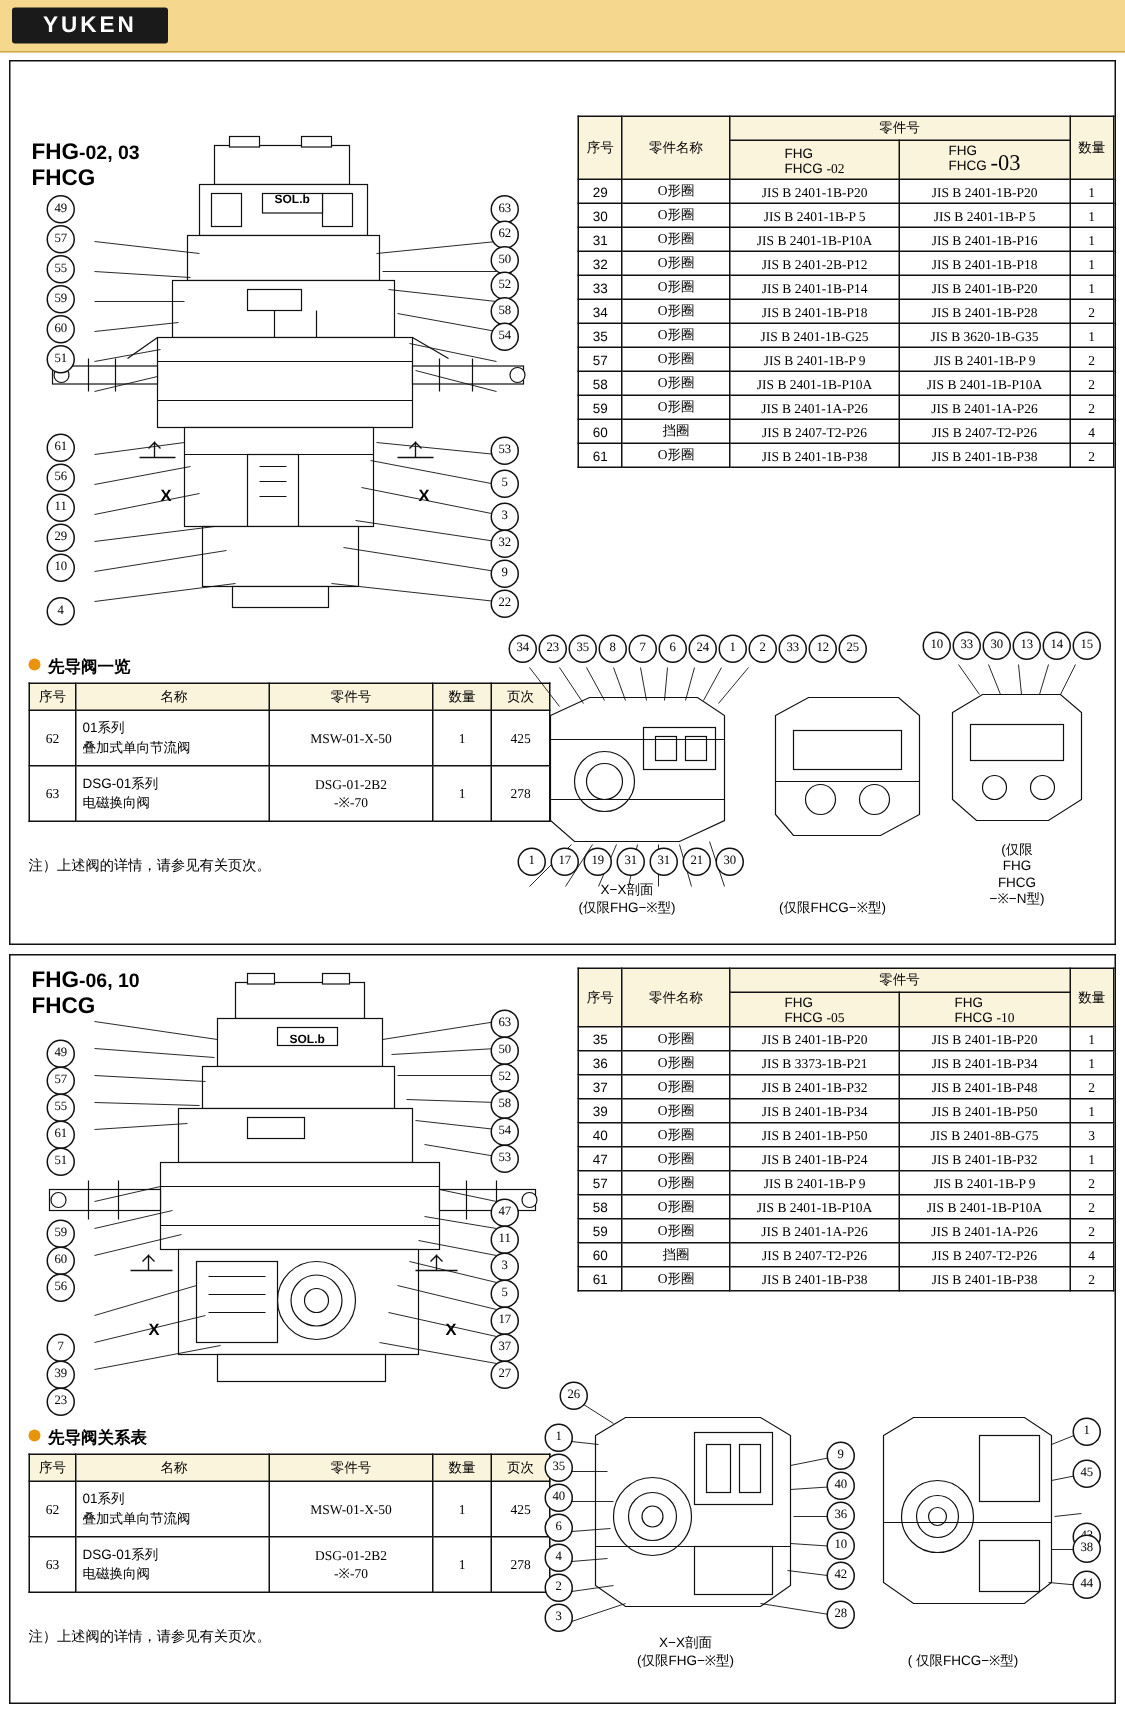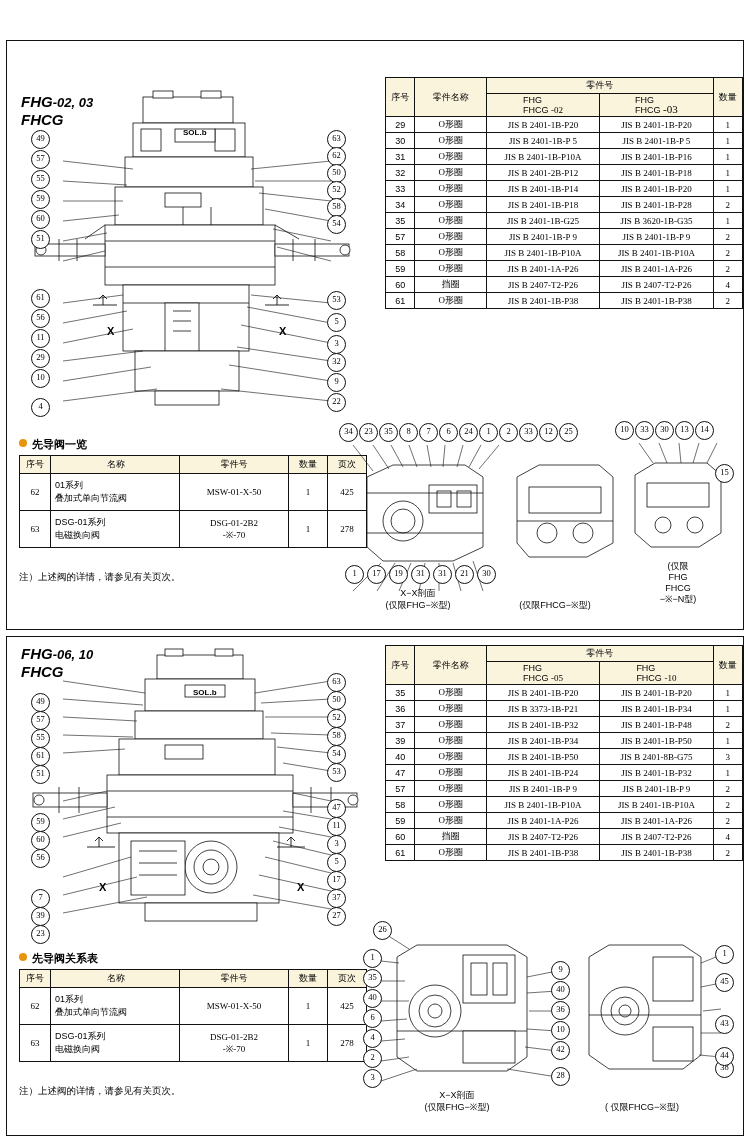--- a/index.html
+++ b/index.html
@@ -46,21 +46,21 @@
   .sq-bullet{
     display:inline-block;width:8px;height:8px;background:#111;
     margin-right:5px;vertical-align:1px;
   }
   .dot-bullet{
     display:inline-block;width:8px;height:8px;border-radius:50%;
     background:#e8940c;margin-right:5px;vertical-align:1px;
   }
 
   .model-label{
-    position:absolute;font-weight:bold;font-size:15px;line-height:17px;font-style:italic;
+    position:absolute;font-weight:bold;font-size:15px;line-height:17px;
   }
   .model-label .sfx{font-size:13px;}
 
   
   table{border-collapse:collapse;font-size:9px;}
   .tbl{position:absolute;}
   .tbl td,.tbl th{
     border:1px solid #111;
     text-align:center;
     padding:1px 2px;
@@ -110,20 +110,23 @@
     transform:rotate(-16deg);
     pointer-events:none;user-select:none;
     white-space:nowrap;
   }
 </style>
 </head>
 <body>
 
 <div class="page">
 
+  <div class="header">
+    <div class="logo">YUKEN</div>
+  </div>
 
   <div class="wm" style="left:150px;top:55px;">CCLair</div>
   <div class="wm" style="left:480px;top:70px;">CCLair</div>
   <div class="wm" style="left:60px;top:250px;">CCLair</div>
   <div class="wm" style="left:430px;top:280px;">CCLair</div>
   <div class="wm" style="left:180px;top:440px;">CCLair</div>
   <div class="wm" style="left:545px;top:460px;">CCLair</div>
   <div class="wm" style="left:70px;top:700px;">CCLair</div>
   <div class="wm" style="left:430px;top:700px;">CCLair</div>
   <div class="wm" style="left:200px;top:900px;">CCLair</div>
@@ -260,21 +263,21 @@
             <span>FHG</span><br>
             <span>FHCG</span>
           </span>
           <span class="serif" style="font-size:9px;">-02</span>
         </th>
         <th class="c-pn hd-yellow">
           <span style="display:inline-block;text-align:left;line-height:10px;">
             <span>FHG</span><br>
             <span>FHCG</span>
           </span>
-          <span class="serif" style="font-size:11px;">-03</span>
+          <span class="serif" style="font-size:15px;">-03</span>
         </th>
       </tr>
       </tbody>
         <tbody id="t1body">
           <tr>
             <td class="c-no">29</td>
             <td class="c-name serif">O形圈</td>
             <td class="c-pn serif">JIS B 2401-1B-P20</td>
             <td class="c-pn serif">JIS B 2401-1B-P20</td>
             <td class="c-qty serif">1</td>
@@ -461,21 +464,21 @@
     <div class="callout" style="left:404px;top:524px;">31</div>
     <div class="callout" style="left:426px;top:524px;">31</div>
     <div class="callout" style="left:448px;top:524px;">21</div>
     <div class="callout" style="left:470px;top:524px;">30</div>
 
     <div class="callout" style="left:608px;top:380px;">10</div>
     <div class="callout" style="left:628px;top:380px;">33</div>
     <div class="callout" style="left:648px;top:380px;">30</div>
     <div class="callout" style="left:668px;top:380px;">13</div>
     <div class="callout" style="left:688px;top:380px;">14</div>
-    <div class="callout" style="left:708px;top:380px;margin-top:43px;">15</div>
+    <div class="callout" style="left:708px;top:380px;">15</div>
 
     <div class="cap" style="left:356px;top:546px;width:110px;">
       <span>X−X剖面</span><br>
       <span>(仅限FHG−※型)</span>
     </div>
     <div class="cap" style="left:488px;top:558px;width:120px;">(仅限FHCG−※型)</div>
     <div class="cap" style="left:636px;top:520px;width:70px;line-height:11px;">
       <span>(仅限</span><br>
       <span>FHG</span><br>
       <span>FHCG</span><br>
@@ -777,21 +780,21 @@
     <div class="callout" style="left:544px;top:324px;">9</div>
     <div class="callout" style="left:544px;top:344px;">40</div>
     <div class="callout" style="left:544px;top:364px;">36</div>
     <div class="callout" style="left:544px;top:384px;">10</div>
     <div class="callout" style="left:544px;top:404px;">42</div>
     <div class="callout" style="left:544px;top:430px;">28</div>
 
     <div class="callout" style="left:708px;top:308px;">1</div>
     <div class="callout" style="left:708px;top:336px;">45</div>
     <div class="callout" style="left:708px;top:362px;margin-top:16px;">43</div>
-    <div class="callout" style="left:708px;top:386px;margin-top:36px;">38</div>
+    <div class="callout" style="left:708px;top:386px;">38</div>
     <div class="callout" style="left:708px;top:410px;">44</div>
 
     <div class="cap" style="left:390px;top:452px;width:120px;">
       <span>X−X剖面</span><br>
       <span>(仅限FHG−※型)</span>
     </div>
     <div class="cap" style="left:570px;top:464px;width:130px;">( 仅限FHCG−※型)</div>
   </div>
 
 </div>

